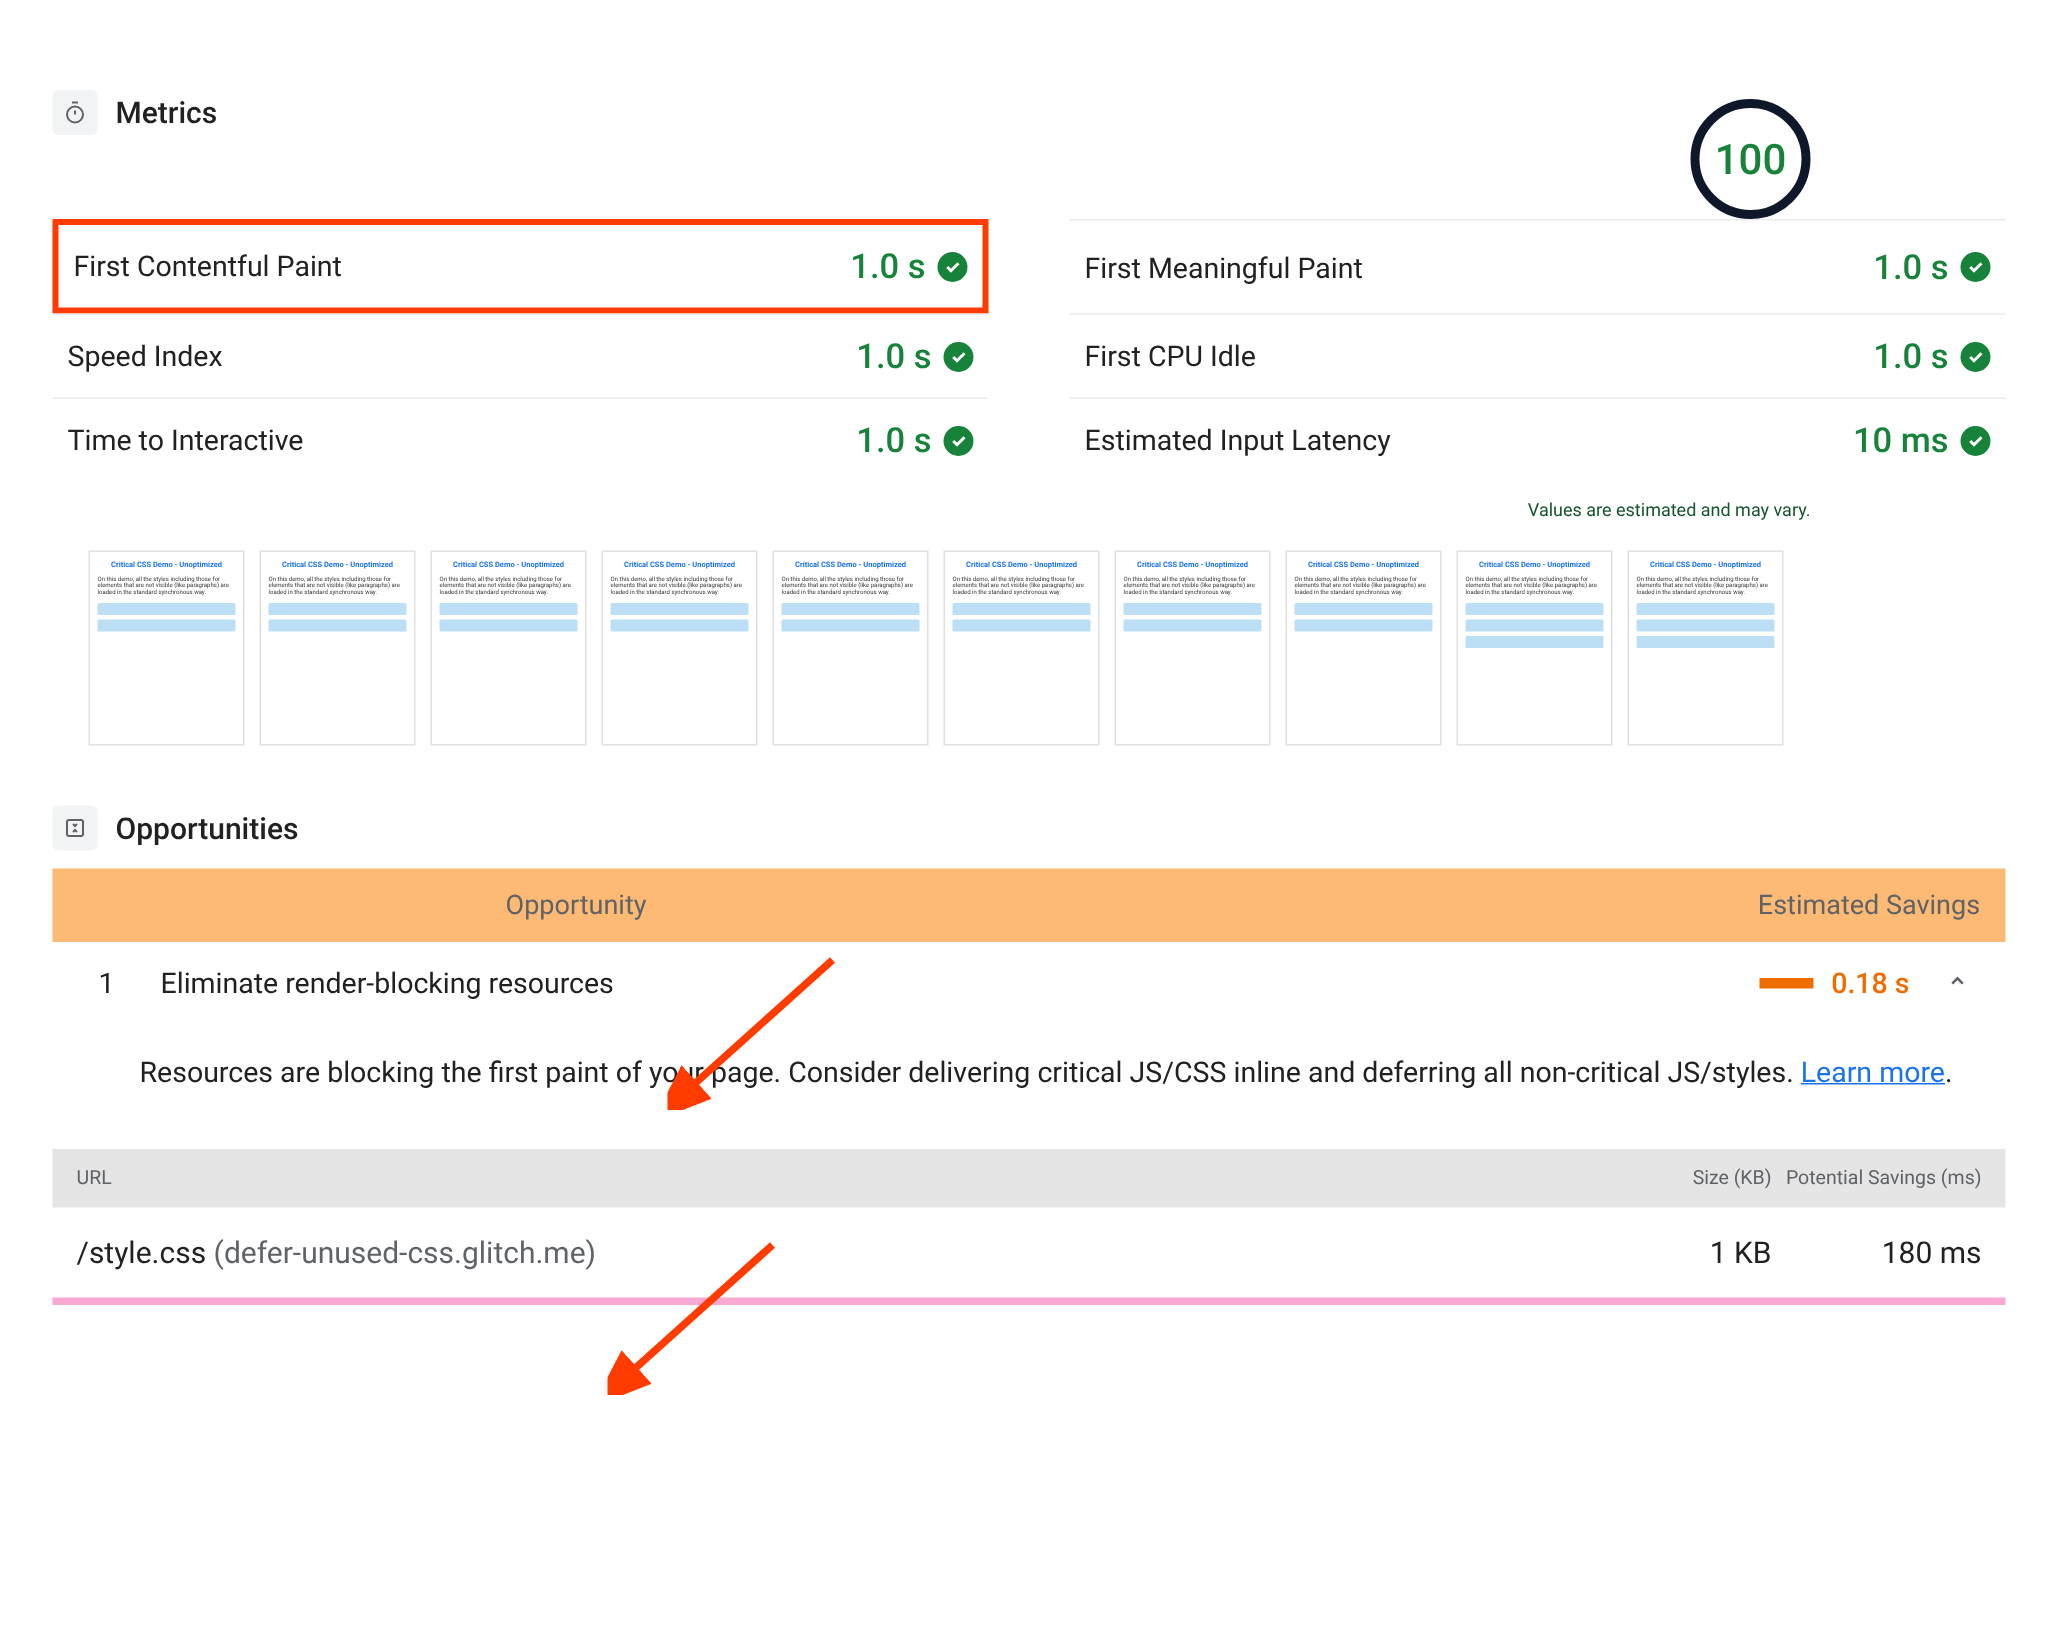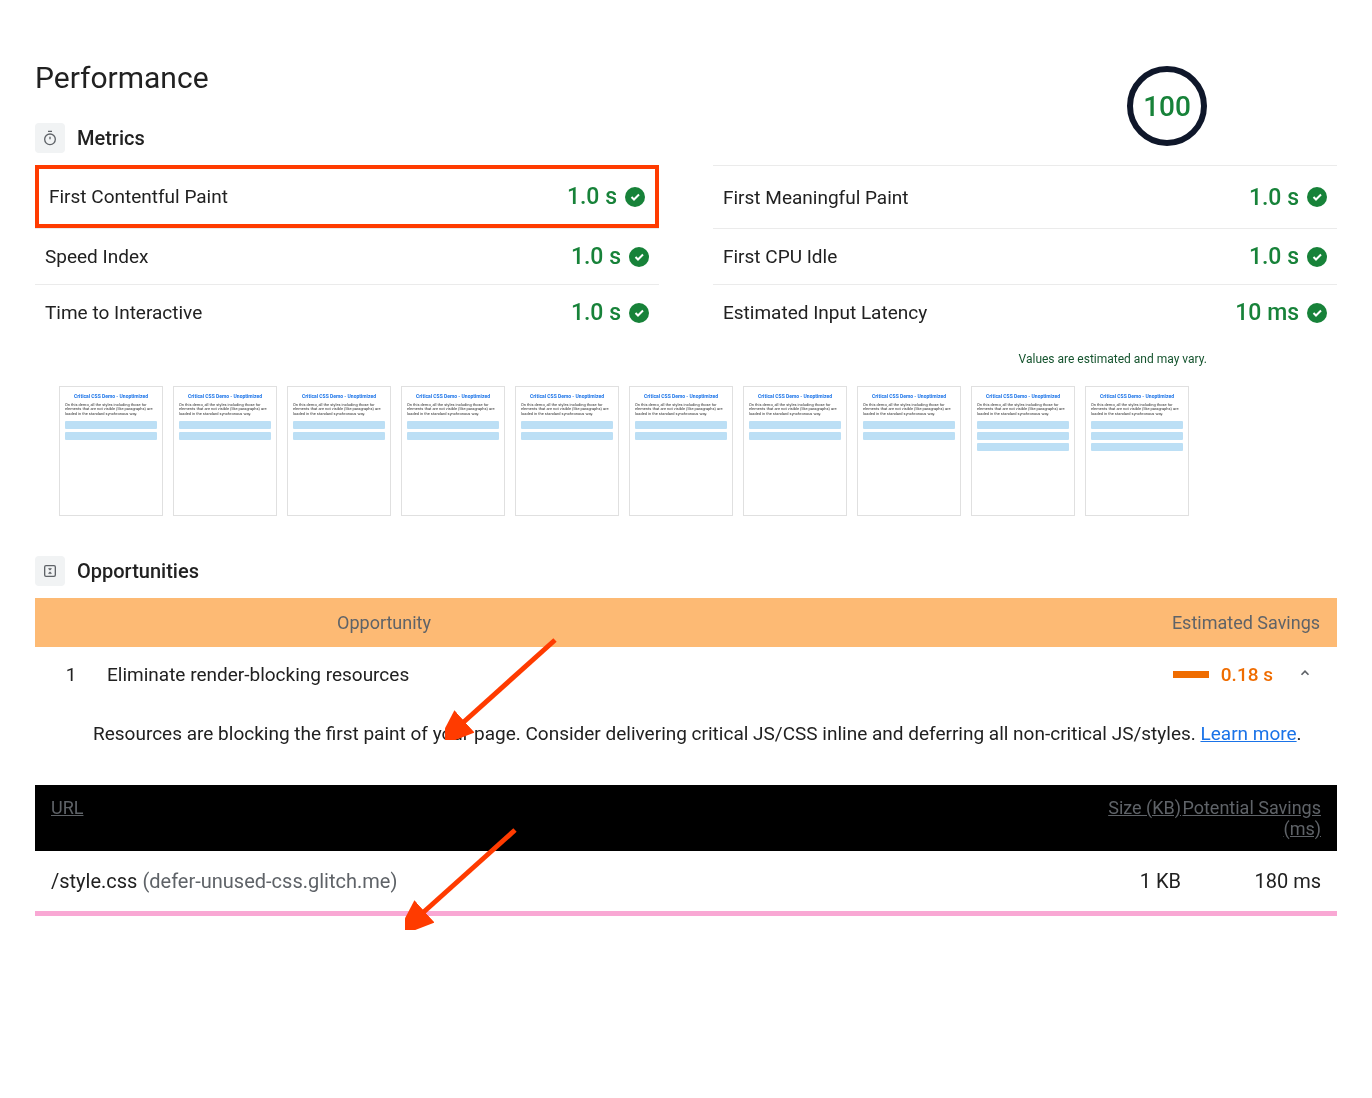--- a/index.html
+++ b/index.html
@@ -153,26 +153,25 @@
 .opp-desc {
   font-size: 19px;
   color: #212121;
   padding: 28px 12px 20px 58px;
   line-height: 1.5;
 }
 .opp-desc a { color: #1a73e8; text-decoration: underline; }
 .url-header {
   display: grid;
   grid-template-columns: 1fr 130px 140px;
-  background: #000000;
+  background: #e5e5e5;
   padding: 12px 16px;
   color: #5f6368;
-  font-size: 18px;
+  font-size: 13px;
   margin-top: 16px;
-  text-decoration: underline;
 }
 .url-header .right { text-align: right; }
 .url-row {
   display: grid;
   grid-template-columns: 1fr 130px 140px;
   padding: 18px 16px;
   font-size: 20px;
   border-bottom: 5px solid #f9a8d4;
 }
 .url-path { color: #212121; }
@@ -185,21 +184,20 @@
 .arrow svg { display: block; }
 .container { position: relative; }
 </style>
 </head>
 <body>
 
 <div class="container">
 
   <div class="header">
     <div>
-      <h1 class="title">Performance</h1>
       <div class="section-heading">
         <div class="icon-box">
           <svg width="16" height="16" viewBox="0 0 24 24" fill="none" stroke="#5f6368" stroke-width="2">
               <circle cx="12" cy="14" r="8"></circle>
               <path d="M12 10v4M9 2h6"></path>
             </svg>
         </div>
         <h2>Metrics</h2>
       </div>
     </div>

